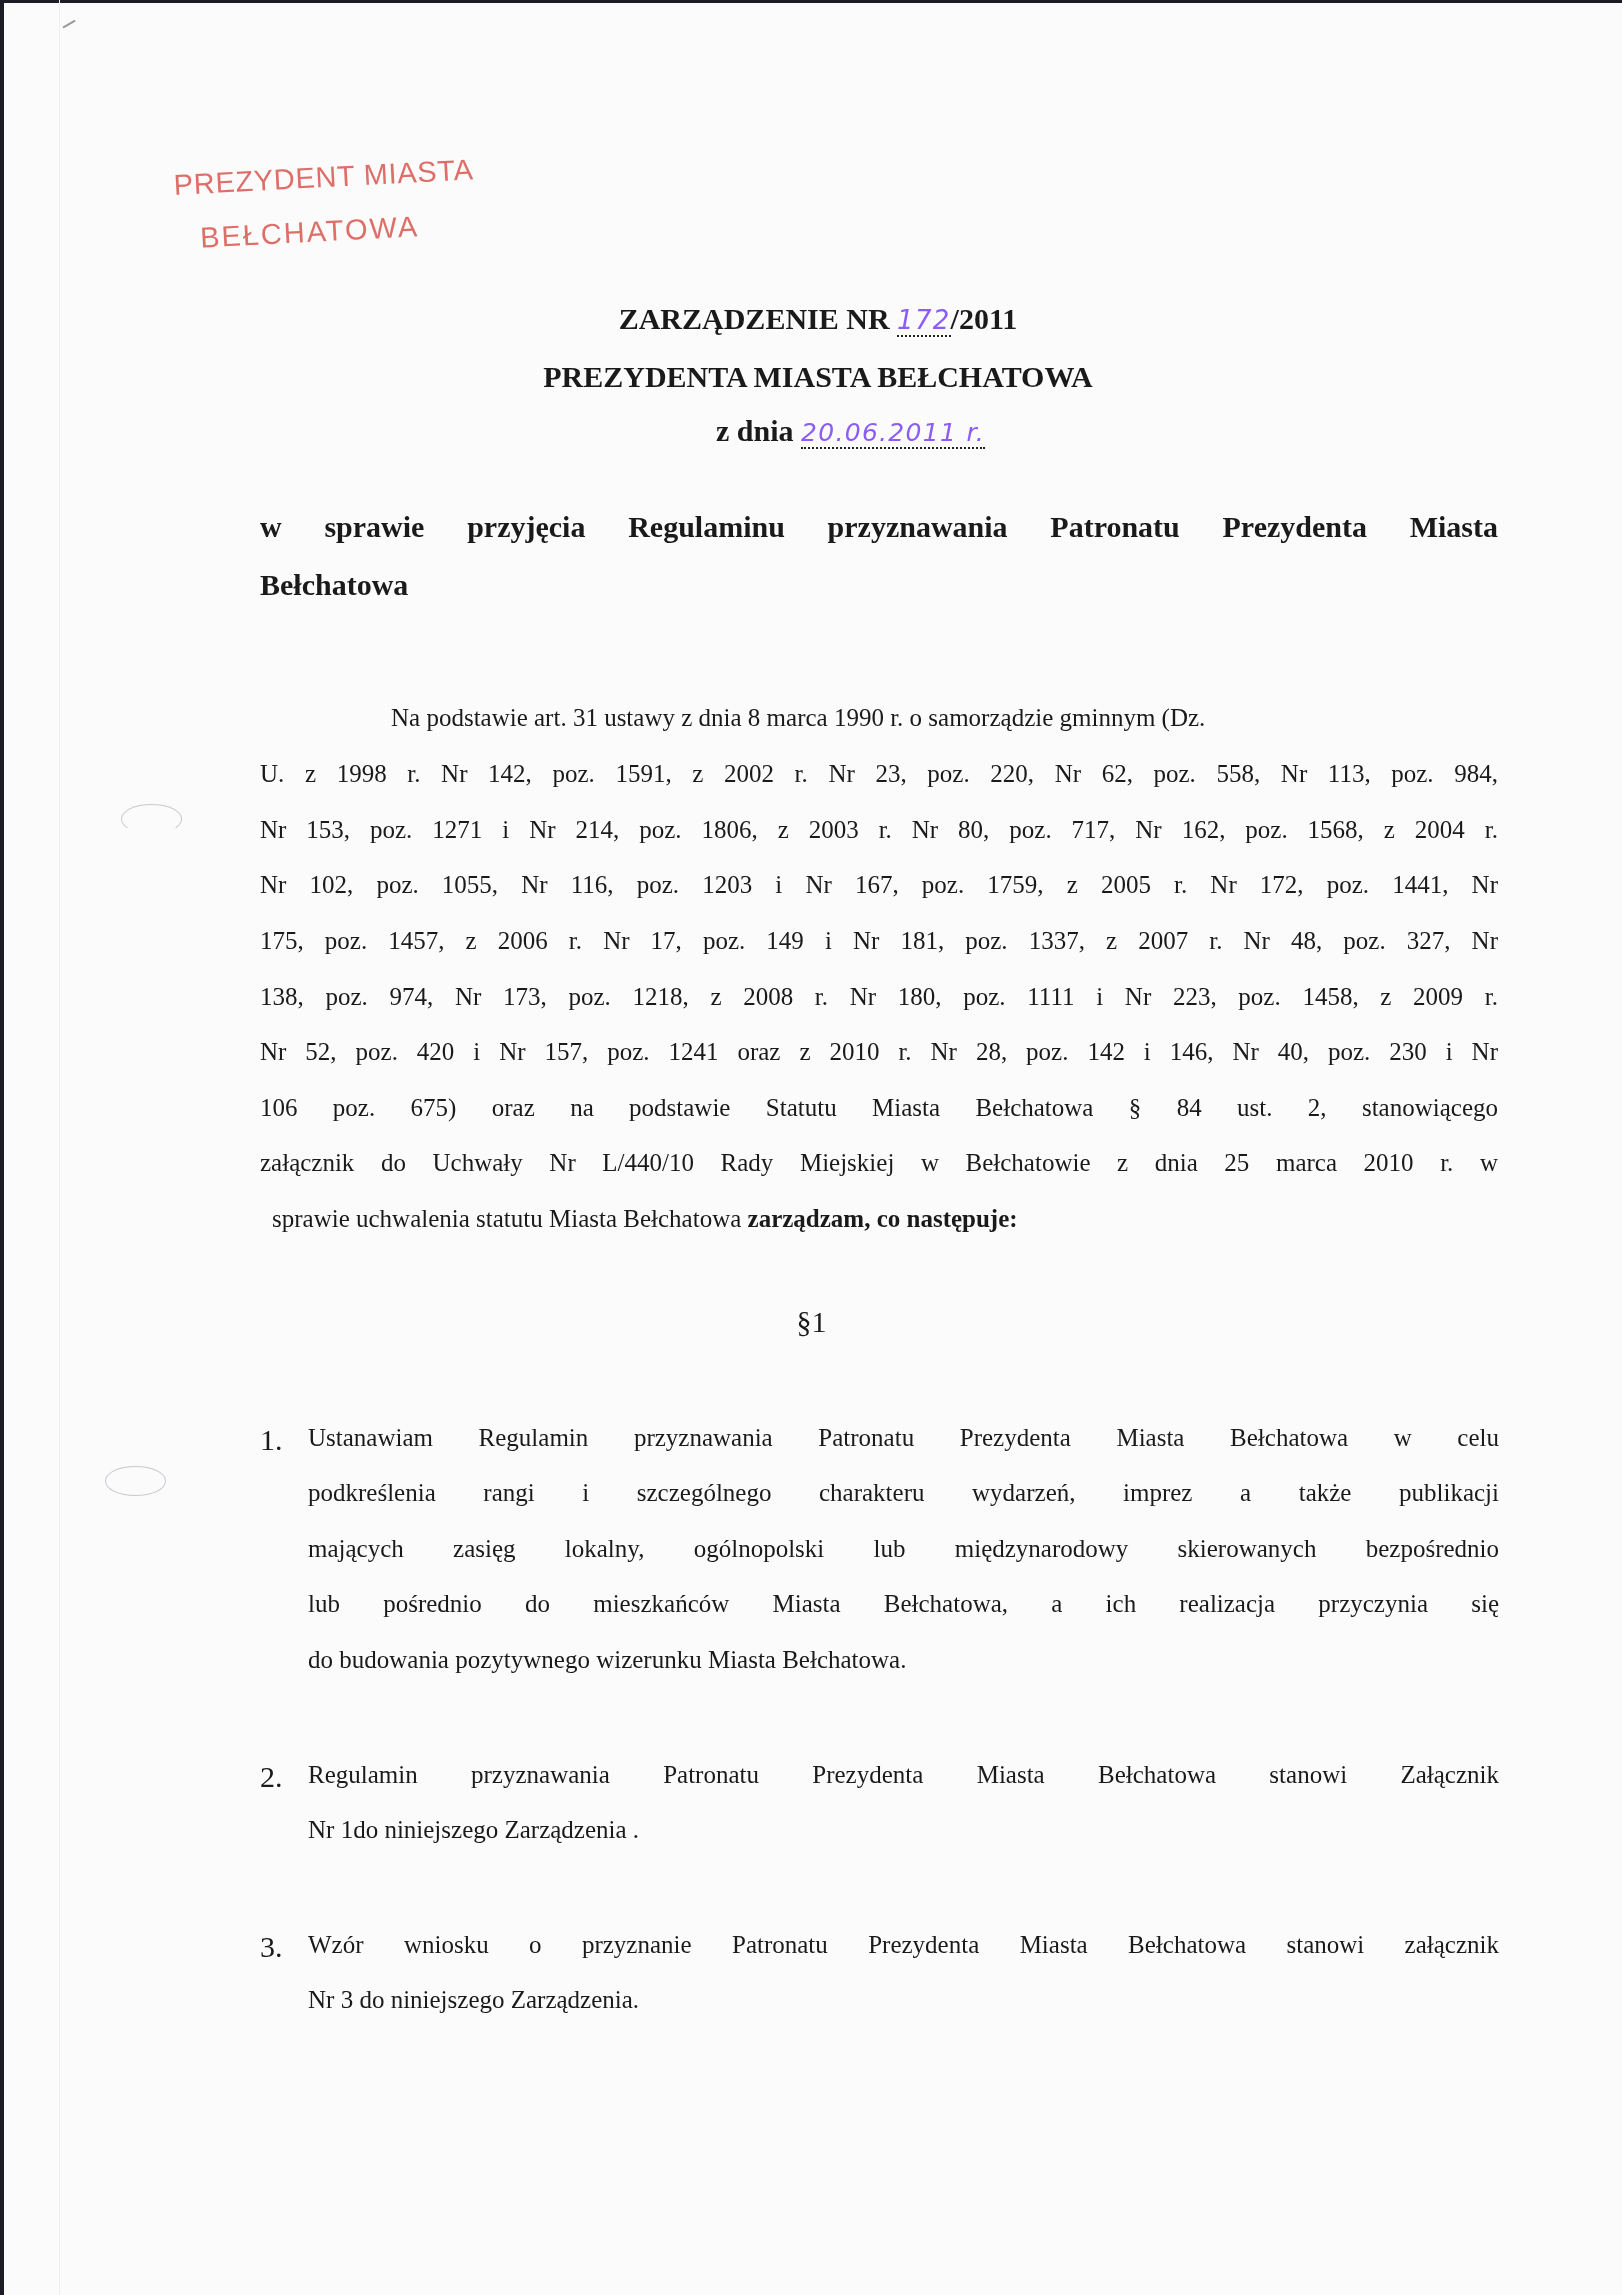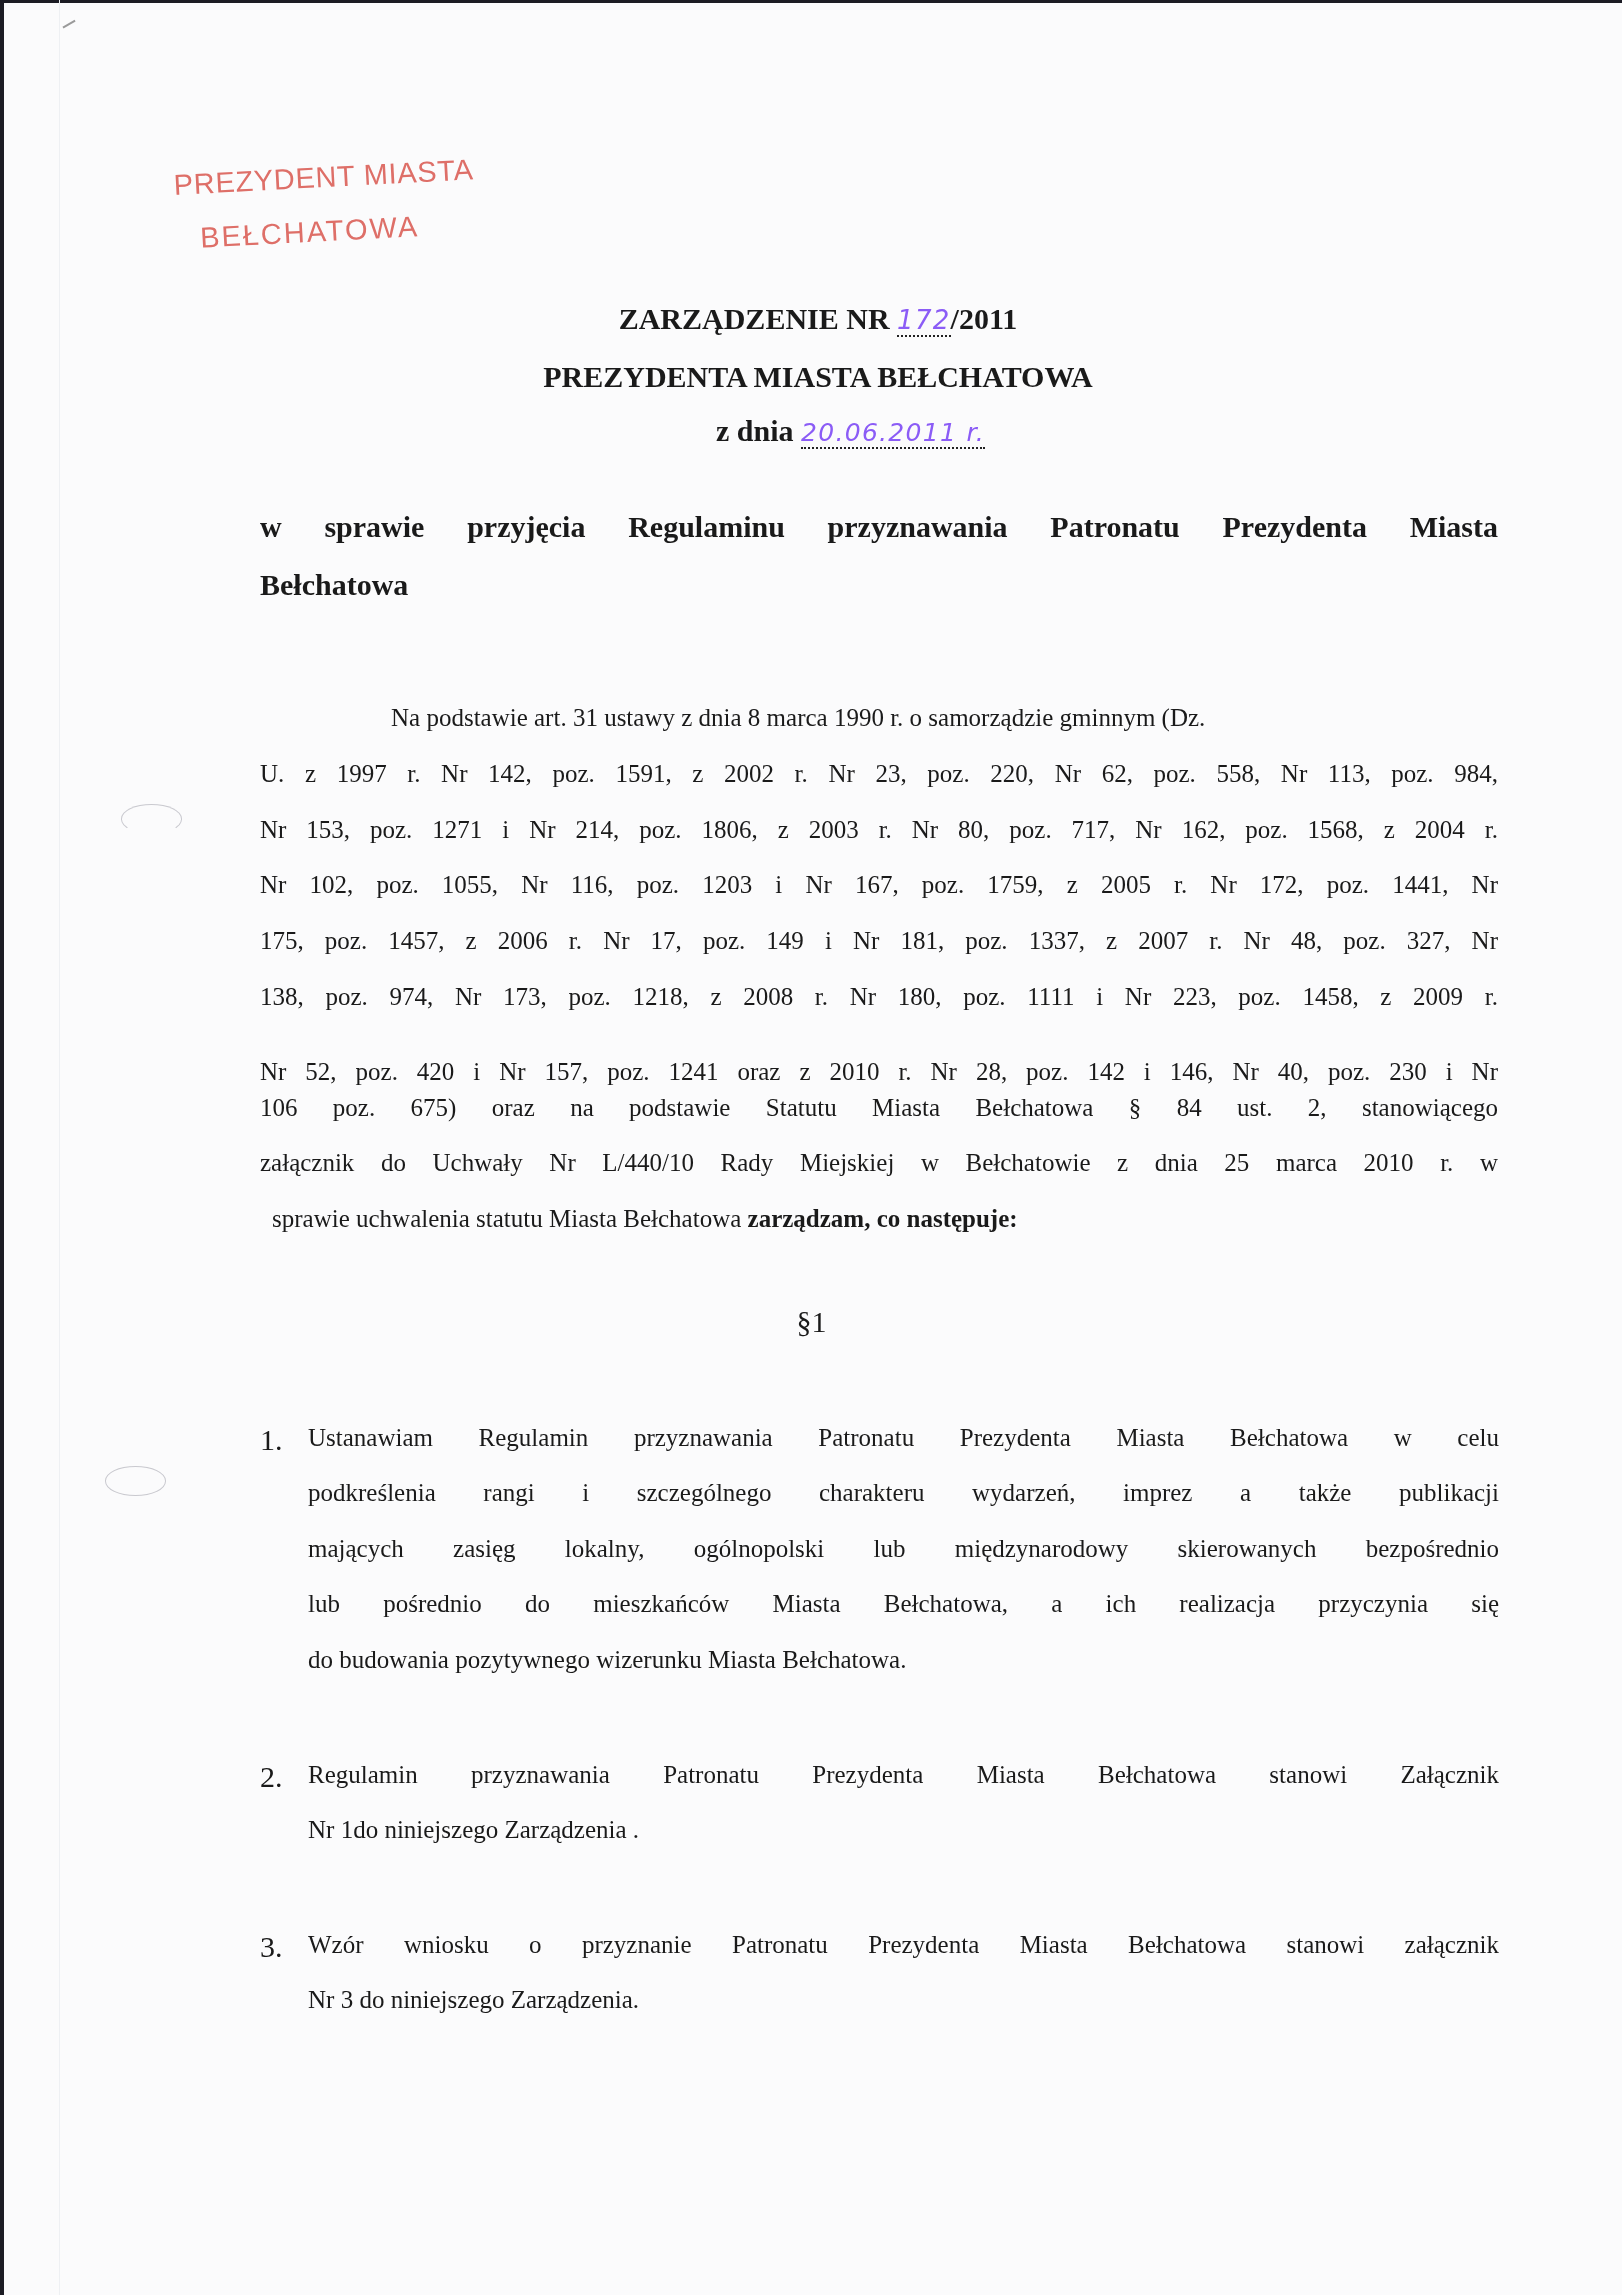--- a/index.html
+++ b/index.html
@@ -65,26 +65,26 @@
   <span>z dnia </span><span class="hand hand-date">20.06.2011 r.</span>
 </div>
 
 <div class="subject" style="top:510px;">
   <div class="l1">w sprawie przyjęcia Regulaminu przyznawania Patronatu Prezydenta Miasta</div>
   <div class="l2">Bełchatowa</div>
 </div>
 
 <div>
   <div class="line" style="left:391px;top:705px;width:1107px;">Na podstawie art. 31 ustawy z dnia 8 marca 1990 r. o samorządzie gminnym (Dz.</div>
-  <div class="line just" style="left:260px;top:761px;width:1238px;">U. z 1997 r. Nr 142, poz. 1591, z 2002 r. Nr 23, poz. 220, Nr 62, poz. 558, Nr 113, poz. 984,</div>
+  <div class="line just" style="left:260px;top:761px;width:1238px;">U. z 1998 r. Nr 142, poz. 1591, z 2002 r. Nr 23, poz. 220, Nr 62, poz. 558, Nr 113, poz. 984,</div>
   <div class="line just" style="left:260px;top:817px;width:1238px;">Nr 153, poz. 1271 i Nr 214, poz. 1806, z 2003 r. Nr 80, poz. 717, Nr 162, poz. 1568, z 2004 r.</div>
   <div class="line just" style="left:260px;top:872px;width:1238px;">Nr 102, poz. 1055, Nr 116, poz. 1203 i Nr 167, poz. 1759, z 2005 r. Nr 172, poz. 1441, Nr</div>
   <div class="line just" style="left:260px;top:928px;width:1238px;">175, poz. 1457, z 2006 r. Nr 17, poz. 149 i Nr 181, poz. 1337, z 2007 r. Nr 48, poz. 327, Nr</div>
   <div class="line just" style="left:260px;top:984px;width:1238px;">138, poz. 974, Nr 173, poz. 1218, z 2008 r. Nr 180, poz. 1111 i Nr 223, poz. 1458, z 2009 r.</div>
-  <div class="line just" style="left:260px;top:1039px;width:1238px;margin-top:20px;">Nr 52, poz. 420 i Nr 157, poz. 1241 oraz z 2010 r. Nr 28, poz. 142 i 146, Nr 40, poz. 230 i Nr</div>
+  <div class="line just" style="left:260px;top:1039px;width:1238px;">Nr 52, poz. 420 i Nr 157, poz. 1241 oraz z 2010 r. Nr 28, poz. 142 i 146, Nr 40, poz. 230 i Nr</div>
   <div class="line just" style="left:260px;top:1095px;width:1238px;">106 poz. 675) oraz na podstawie Statutu Miasta Bełchatowa § 84 ust. 2, stanowiącego</div>
   <div class="line just" style="left:260px;top:1150px;width:1238px;">załącznik do Uchwały Nr L/440/10 Rady Miejskiej w Bełchatowie z dnia 25 marca 2010 r. w</div>
   <div class="line" style="left:260px;top:1206px;margin-left:12px;"><span>sprawie uchwalenia statutu Miasta Bełchatowa </span><span class="bold">zarządzam, co następuje:</span></div>
 </div>
 
 <div class="para-mark" style="top:1305px;">§1</div>
 
 <div>
   <div class="item-num" style="top:1425px;">1.</div>
   <div class="line just" style="left:308px;top:1425px;width:1191px;">Ustanawiam Regulamin przyznawania Patronatu Prezydenta Miasta Bełchatowa w celu</div>

